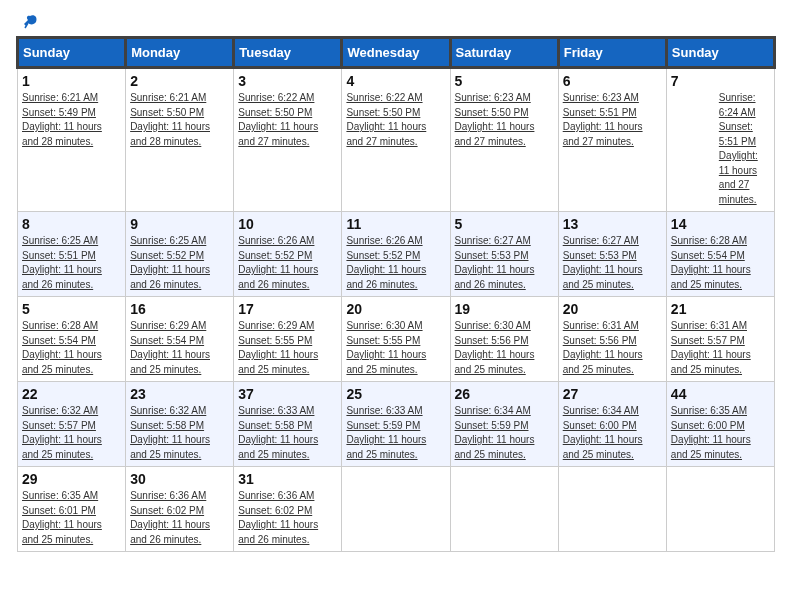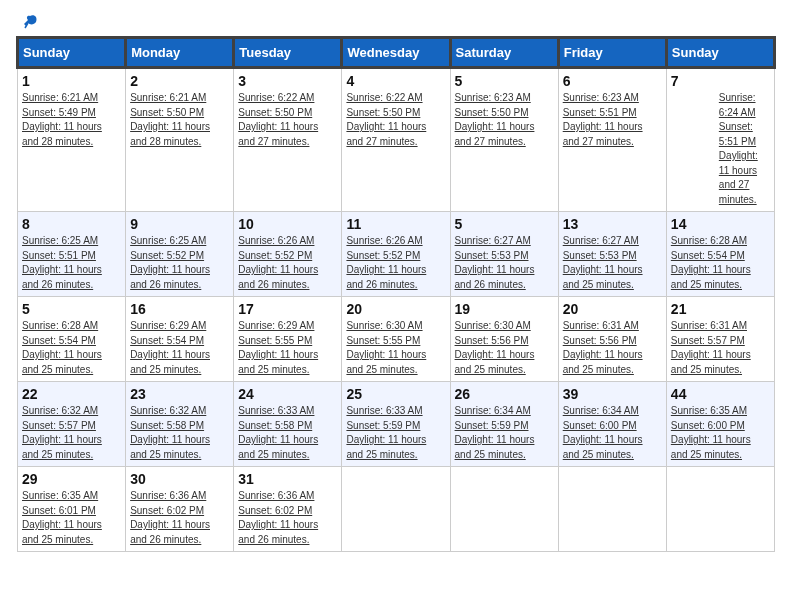--- a/index.html
+++ b/index.html
@@ -270,42 +270,42 @@
 and 25 minutes.</div>
         </td>
         <td>
           <span class="day-num">23</span>
           <div class="day-info" style="white-space: pre-line;">Sunrise: 6:32 AM
 Sunset: 5:58 PM
 Daylight: 11 hours
 and 25 minutes.</div>
         </td>
         <td>
-          <span class="day-num">24</span>
+          <span class="day-num">37</span>
           <div class="day-info" style="white-space: pre-line;">Sunrise: 6:33 AM
 Sunset: 5:58 PM
 Daylight: 11 hours
 and 25 minutes.</div>
         </td>
         <td>
           <span class="day-num">25</span>
           <div class="day-info" style="white-space: pre-line;">Sunrise: 6:33 AM
 Sunset: 5:59 PM
 Daylight: 11 hours
 and 25 minutes.</div>
         </td>
         <td>
           <span class="day-num">26</span>
           <div class="day-info" style="white-space: pre-line;">Sunrise: 6:34 AM
 Sunset: 5:59 PM
 Daylight: 11 hours
 and 25 minutes.</div>
         </td>
         <td>
-          <span class="day-num">39</span>
+          <span class="day-num">27</span>
           <div class="day-info" style="white-space: pre-line;">Sunrise: 6:34 AM
 Sunset: 6:00 PM
 Daylight: 11 hours
 and 25 minutes.</div>
         </td>
         <td>
           <span class="day-num">44</span>
           <div class="day-info" style="white-space: pre-line;">Sunrise: 6:35 AM
 Sunset: 6:00 PM
 Daylight: 11 hours

